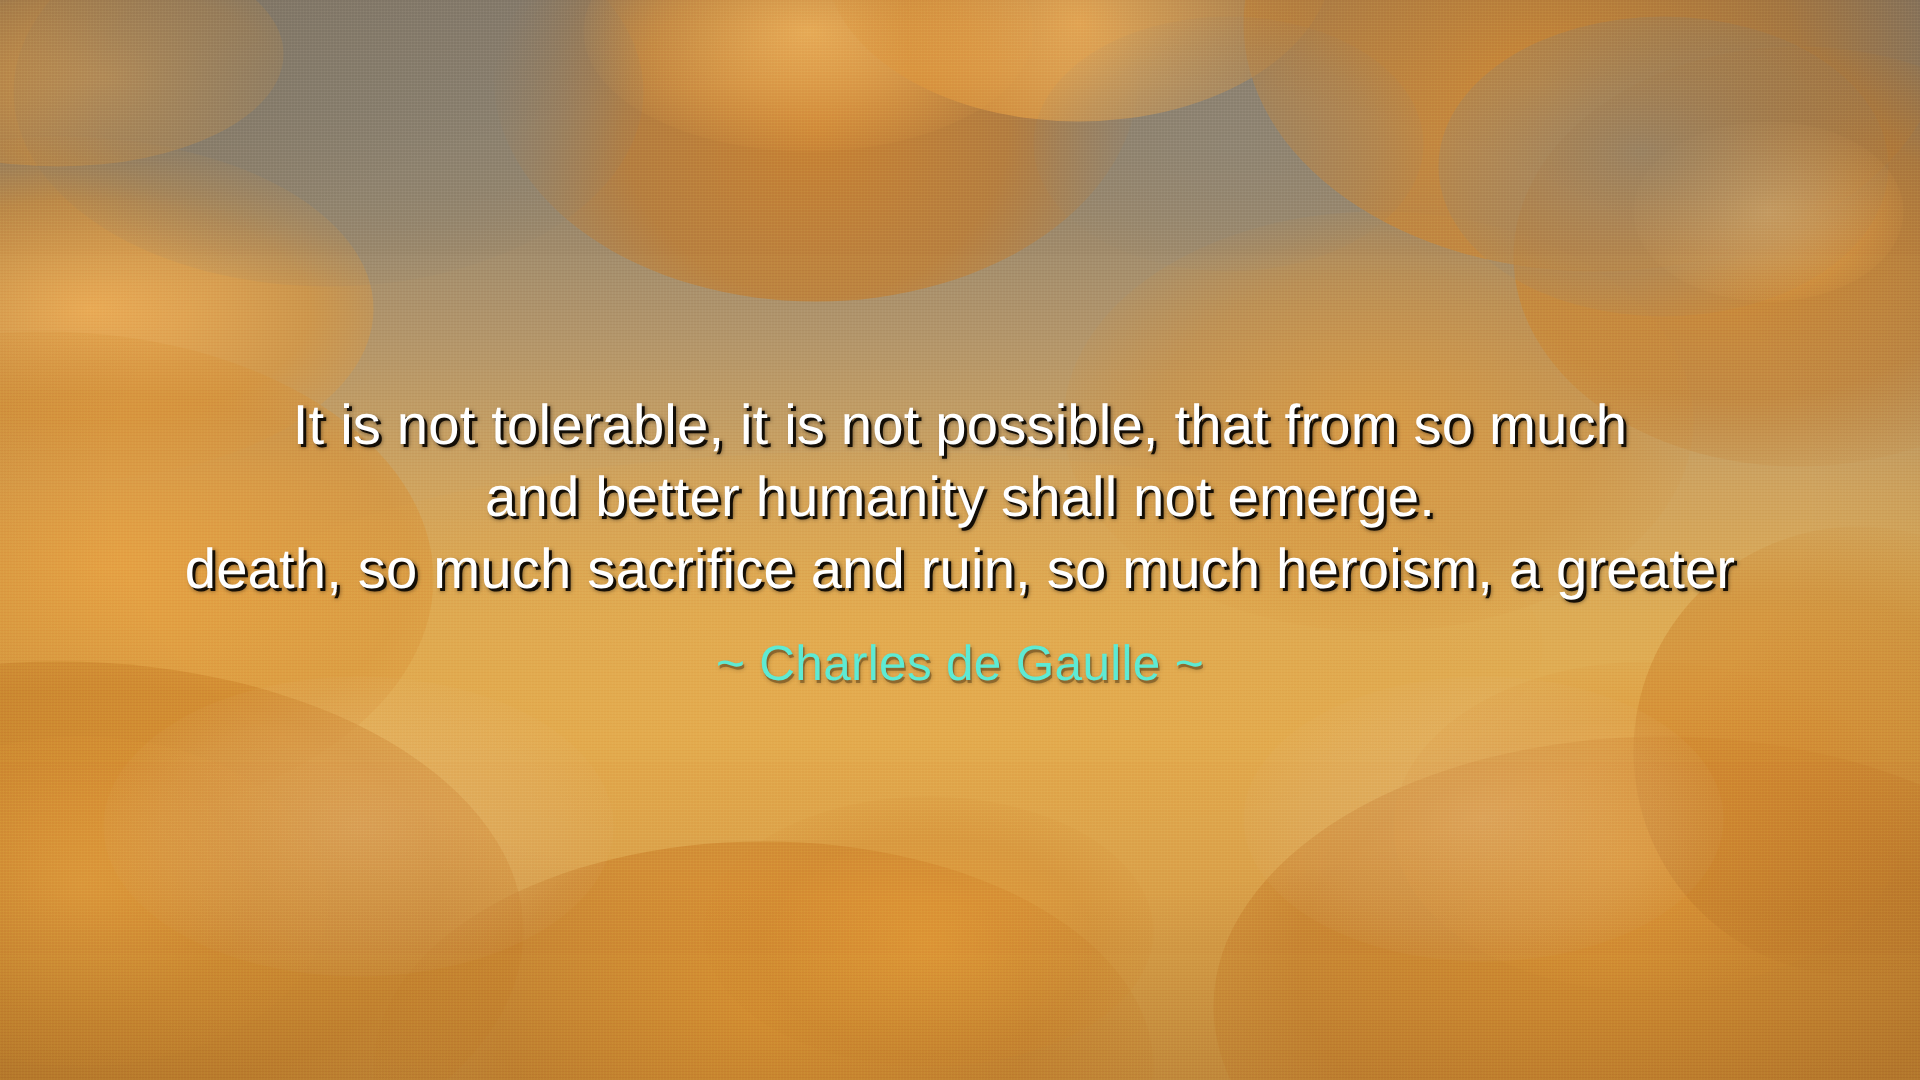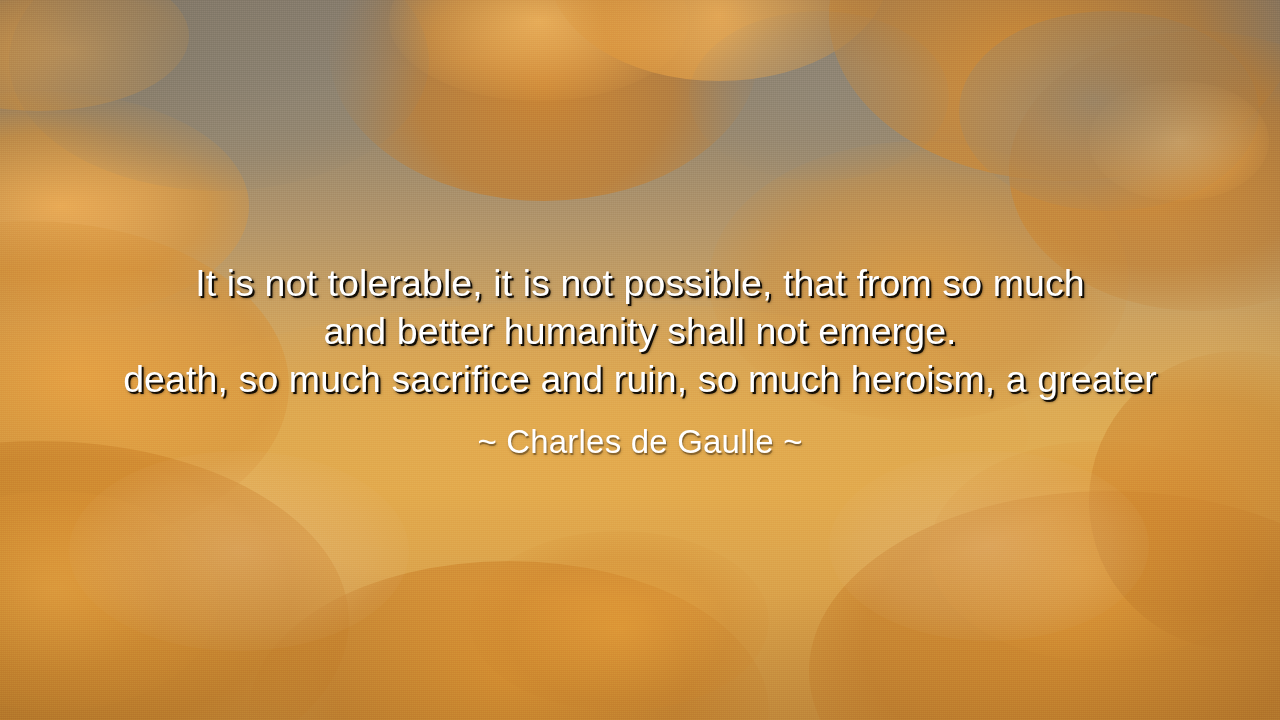--- a/index.html
+++ b/index.html
@@ -81,21 +81,21 @@
     letter-spacing: .1px;
     text-shadow:
       2px 2px 0 rgba(10,6,2,.92),
       2px 2px 3px rgba(10,6,2,.55);
     margin: 2px;
   }
   .attrib {
     margin-top: 20px;
     font-size: 33px;
     line-height: 40px;
-    color: #ffffff;
+    color: #5eead4;
     letter-spacing: .2px;
     text-shadow:
       1px 2px 0 rgba(40,25,8,.35),
       1px 2px 3px rgba(40,25,8,.30);
   }
 </style>
 </head>
 <body>
 
 <div id="stage">

